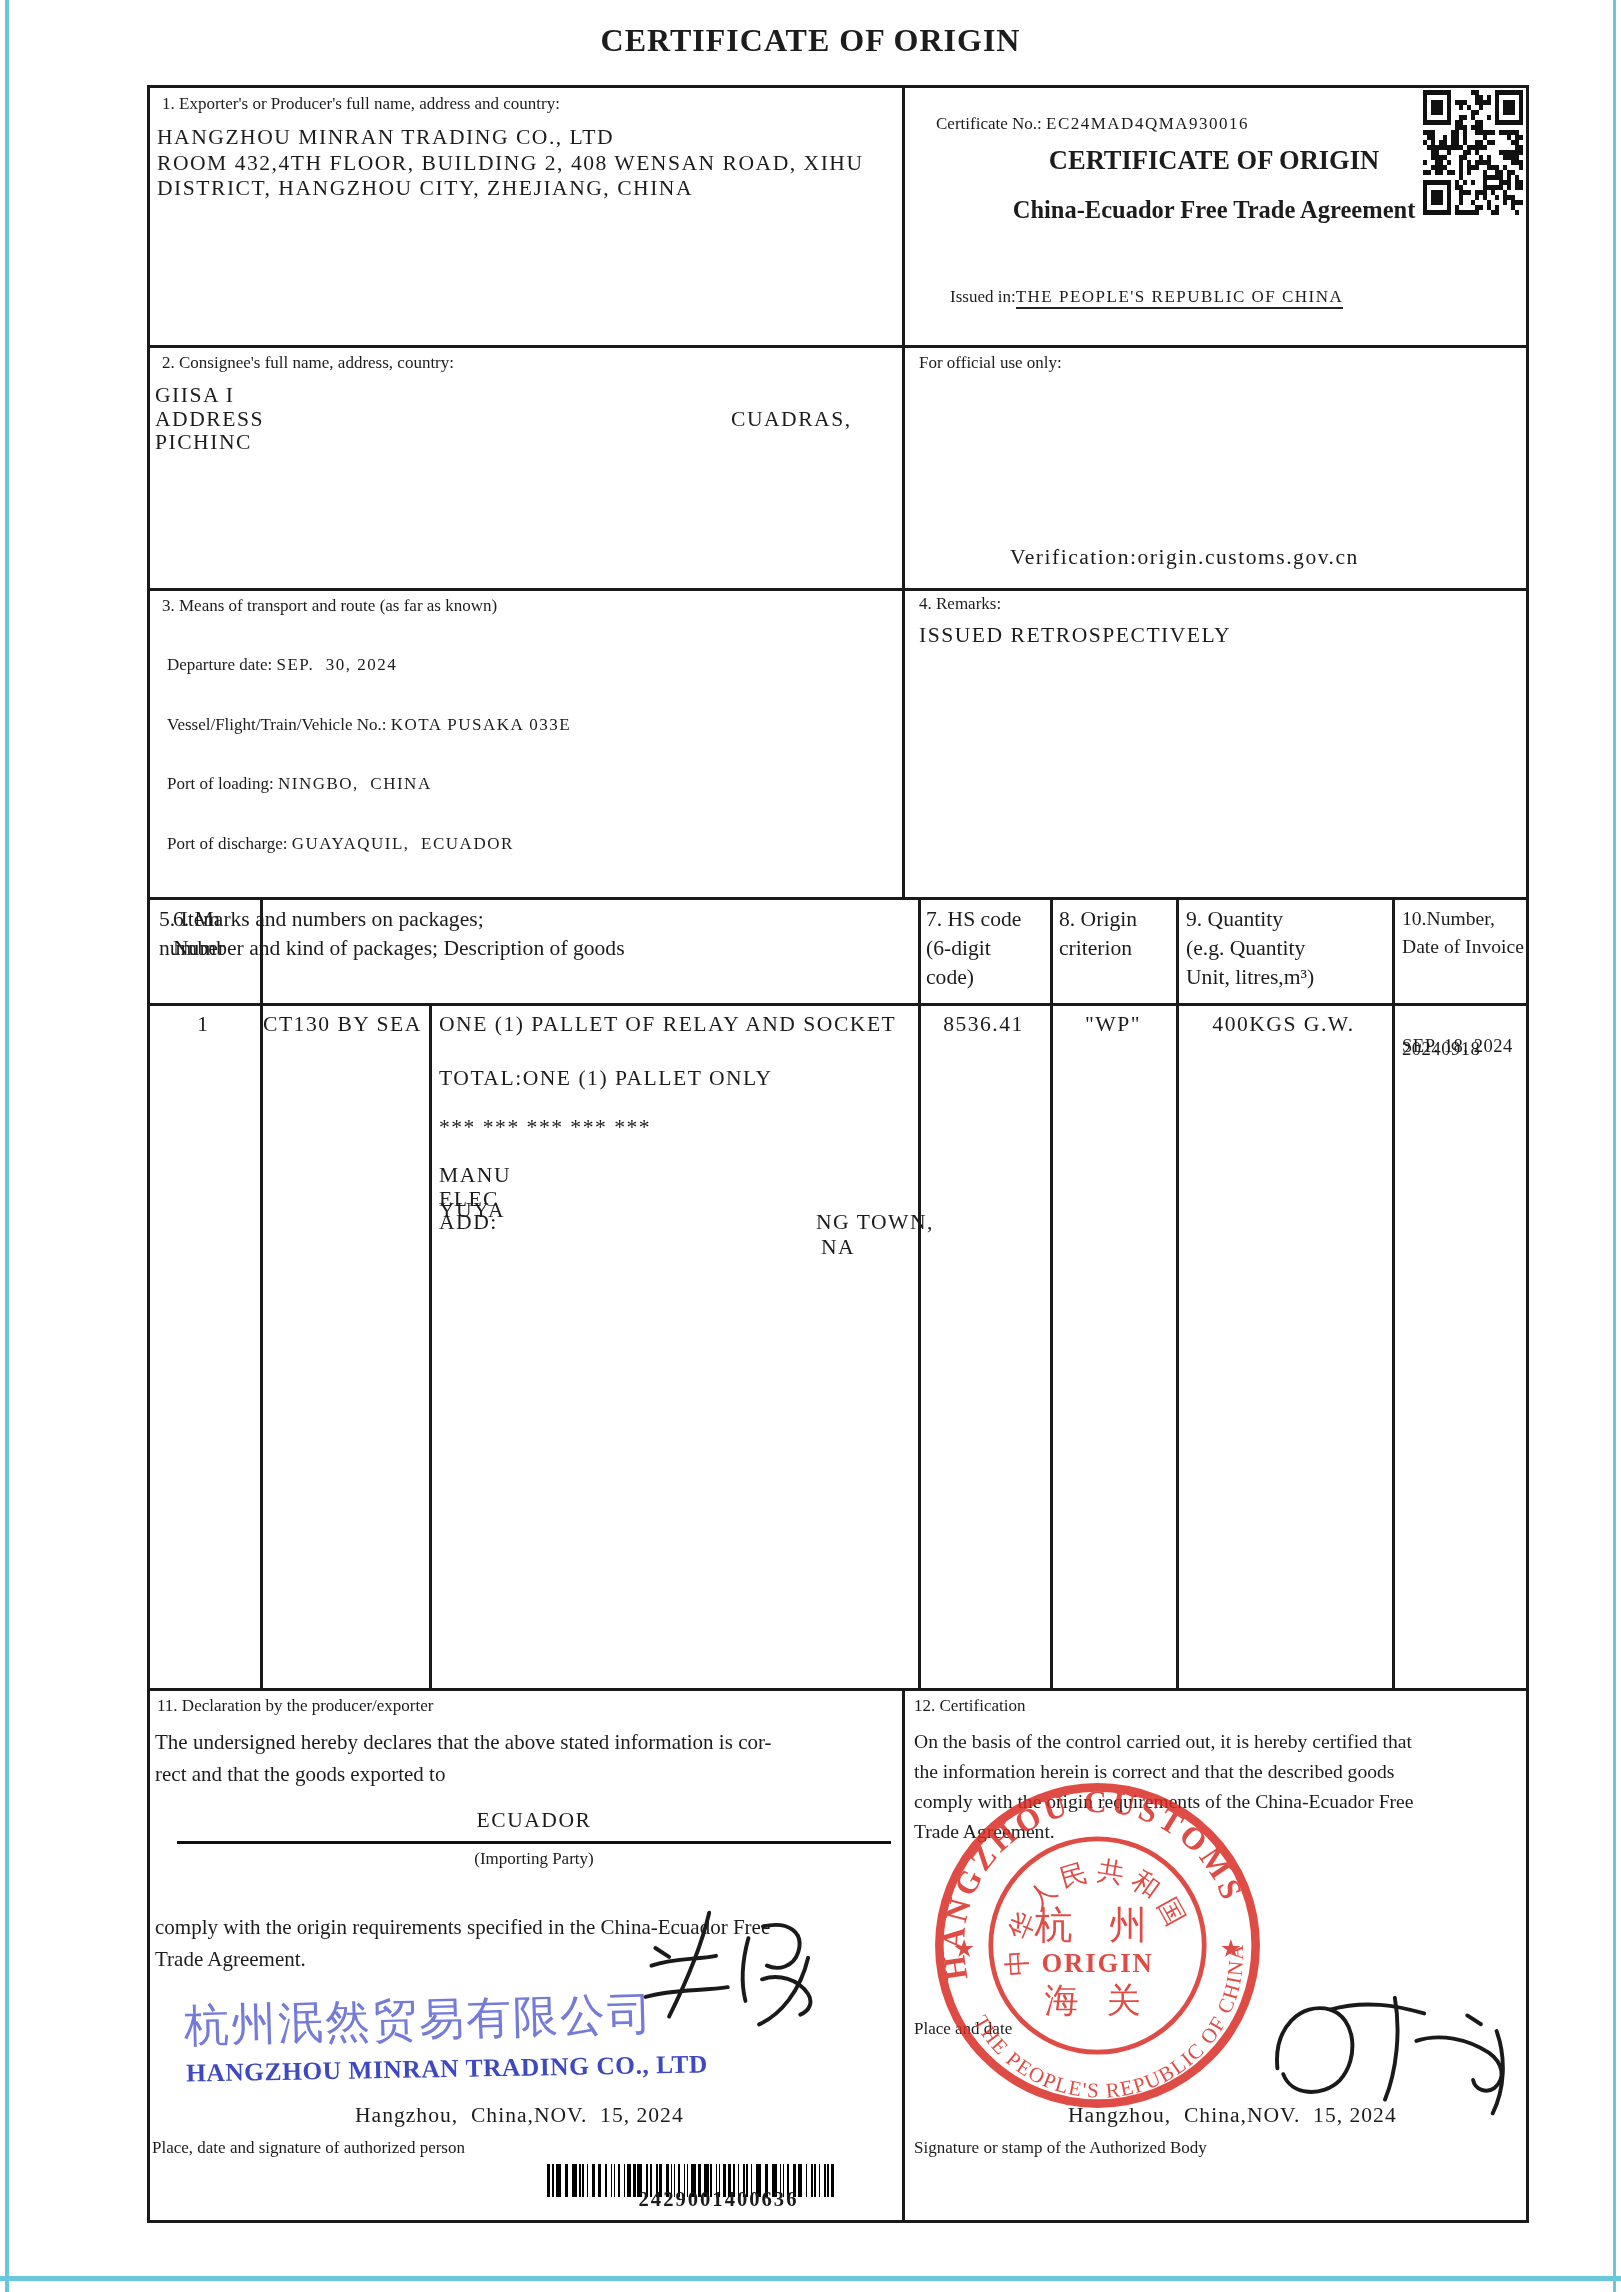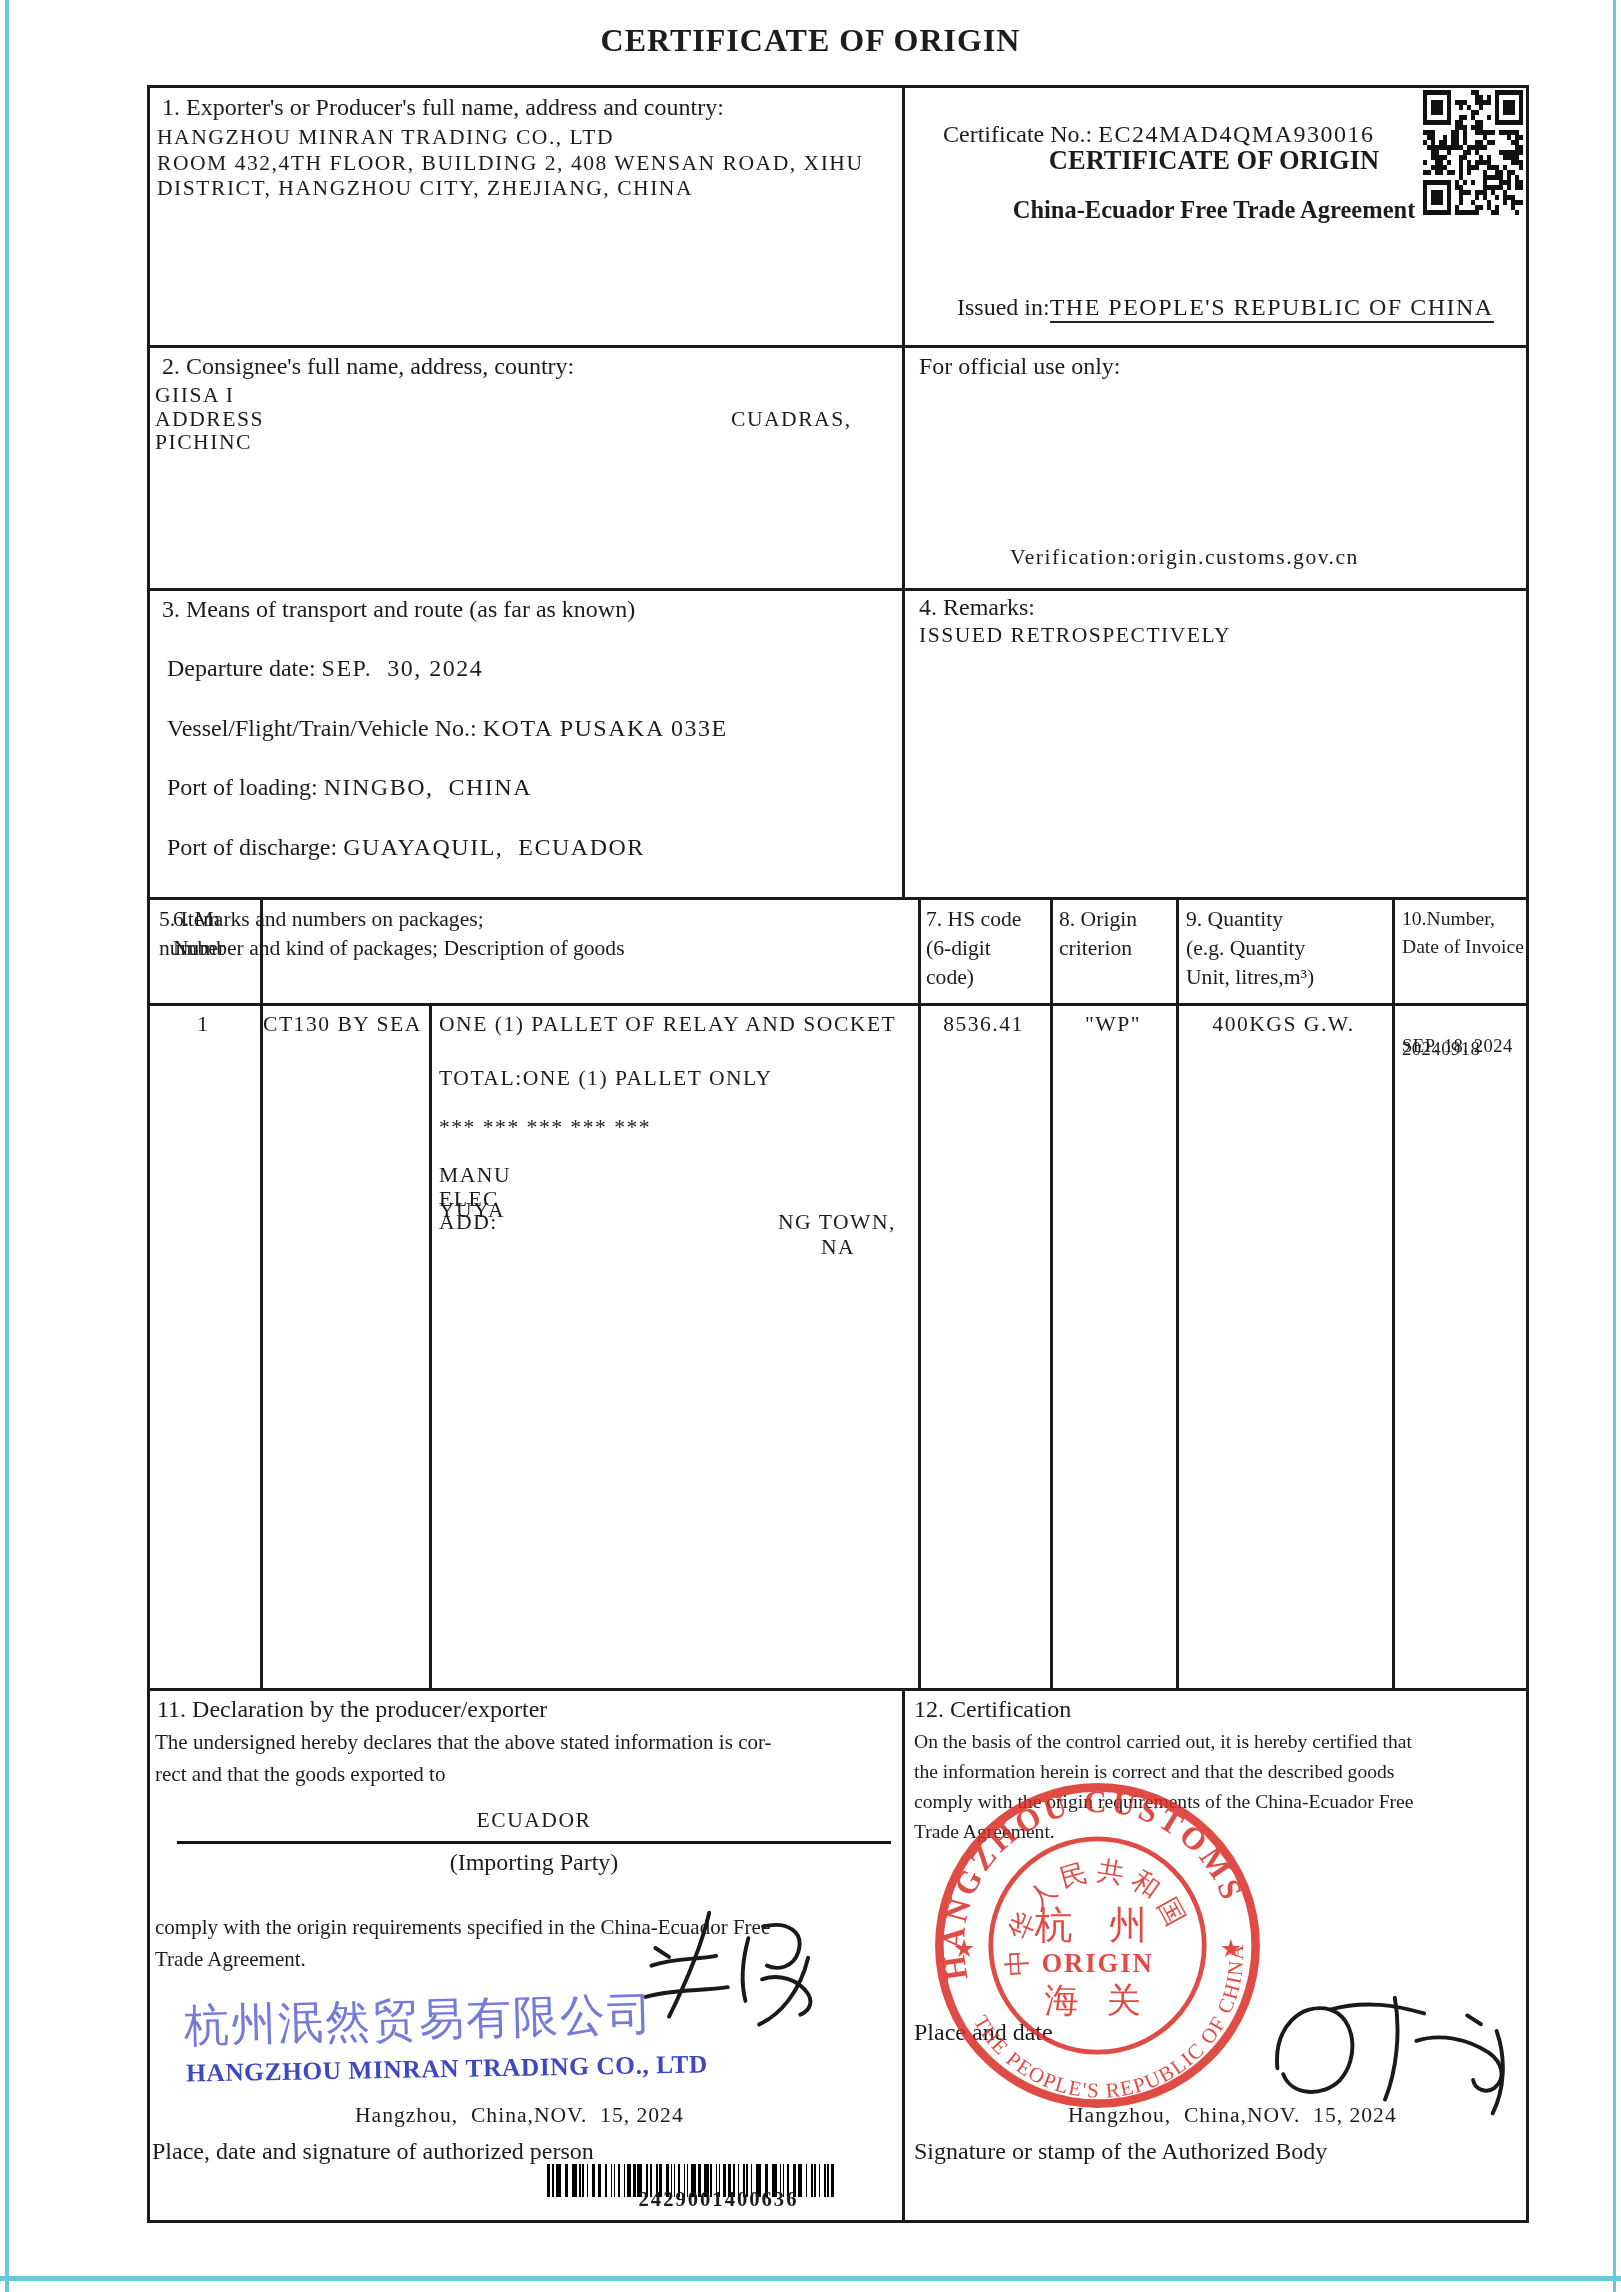--- a/index.html
+++ b/index.html
@@ -5,21 +5,21 @@
   html,body{margin:0;padding:0;background:#ffffff;}
   .page{position:relative;width:1621px;height:2293px;background:#ffffff;overflow:hidden;
         font-family:"Liberation Serif",serif;color:#1c1c1c;}
   
   .frame-line{position:absolute;background:#68c7d9;}
   
   .hline{position:absolute;height:2.9px;background:#1a1a1a;}
   .vline{position:absolute;width:2.9px;background:#1a1a1a;}
   
   .t{position:absolute;}
-  .lbl{font-size:24px;}
+  .lbl{font-size:17px;}
   .b{font-weight:normal;}
   .val{font-size:21.6px;letter-spacing:1.5px;white-space:pre;}
   .vv{letter-spacing:1.5px;white-space:pre;}
   .ctr{text-align:center;}
   .title{font-size:32px;font-weight:bold;letter-spacing:1px;}
   .heading{font-size:26.5px;font-weight:bold;}
   .subheading{font-size:24.5px;font-weight:bold;}
   .body11{font-size:21px;line-height:32px;}
   .body12{font-size:19.6px;line-height:30px;}
   .hdrline{line-height:29px;font-size:21.6px;}
@@ -365,21 +365,21 @@
 
   <div class="t val ctr" style="left:147px;top:1012px;width:113px;">1</div>
   <div class="t val" style="left:263px;top:1012px;">CT130 BY SEA</div>
 
   <div class="t val" style="left:439px;top:1012px;">ONE (1) PALLET OF RELAY AND SOCKET</div>
   <div class="t val" style="left:439px;top:1066px;">TOTAL:ONE (1) PALLET ONLY</div>
   <div class="t val" style="left:439px;top:1115px;">*** *** *** *** ***</div>
   <div class="t val" style="left:439px;top:1163px;">MANU</div>
   <div class="t val" style="left:439px;top:1187px;">ELEC</div>
   <div class="t val" style="left:439px;top:1210px;">ADD:</div>
-  <div class="t val" style="left:778px;top:1210px;">NG TOWN,</div>
+  <div class="t val" style="left:816px;top:1210px;">NG TOWN,</div>
   <div class="t val" style="left:439px;top:1198px;">YUYA</div>
   <div class="t val" style="left:821px;top:1235px;">NA</div>
 
   <div class="t val ctr" style="left:918px;top:1012px;width:131px;">8536.41</div>
   <div class="t val ctr" style="left:1050px;top:1012px;width:126px;">"WP"</div>
   <div class="t val ctr" style="left:1176px;top:1012px;width:215px;">400KGS G.W.</div>
   <div class="t invoice-val" style="left:1402px;top:1010px;margin-top:28px;">20240918</div>
   <div class="t invoice-val" style="left:1402px;top:1035px;">SEP. 18, 2024</div>
 
   <div class="t lbl" style="left:157px;top:1696px;">11. Declaration by the producer/exporter</div>

